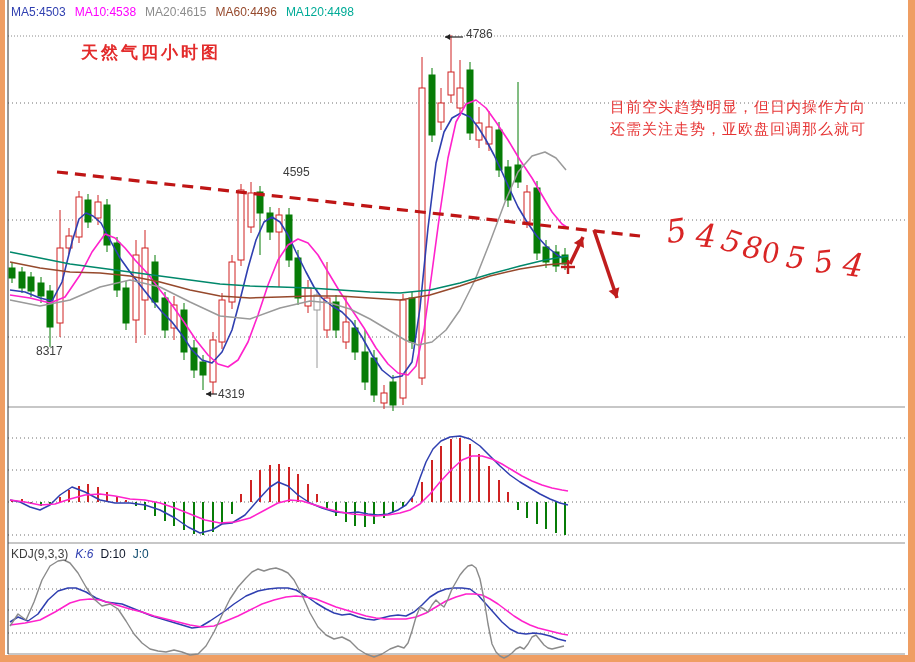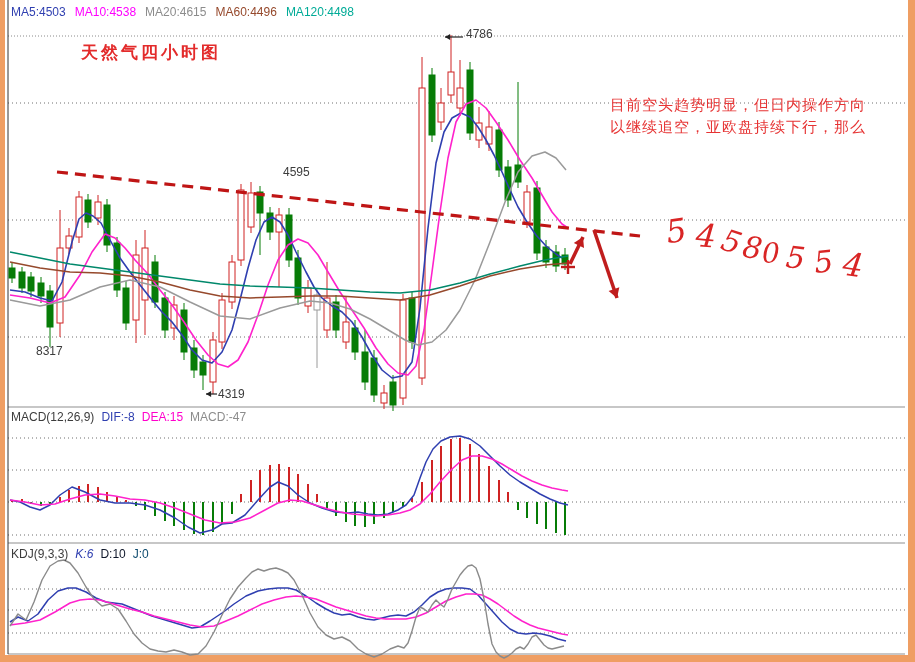--- a/index.html
+++ b/index.html
@@ -3,21 +3,21 @@
 <meta charset="utf-8">
 <style>
   html,body{margin:0;padding:0;background:#d8d8d8;font-family:"Liberation Sans",sans-serif;}
   .frame{position:relative;width:915px;height:662px;background:#ef9e63;overflow:hidden;}
   .paper{position:absolute;left:5px;top:0;width:903px;height:655px;background:#ffffff;}
   svg.cv{position:absolute;left:0;top:0;z-index:1;}
   .lbl{position:absolute;z-index:3;white-space:nowrap;}
   .hdr{left:11px;top:5px;font-size:12px;font-weight:400;}
   .hdr span{margin-right:9px;}
   .ctitle{left:33px;top:41px;font-size:17px;font-weight:bold;letter-spacing:3px;margin-left:48px;}
-  .annot{left:610px;top:96px;width:300px;font-size:15px;line-height:22px;letter-spacing:1px;white-space:normal;font-family:Liberation Mono, monospace;}
+  .annot{left:610px;top:96px;width:300px;font-size:15px;line-height:22px;letter-spacing:1px;white-space:normal;}
   .plabel{font-size:12px;color:#3c3c3c;}
   .indlbl{font-size:12px;}
   .indlbl span{margin-right:7px;}
   .hwdigit{position:absolute;z-index:3;font-family:"DejaVu Serif",serif;font-style:italic;font-weight:400;}
 </style>
 </head>
 <body>
 
 <div class="frame">
   <div class="paper"></div>
@@ -239,39 +239,36 @@
     </svg>
 
   <div class="lbl hdr">
     <span style="color: rgb(47, 63, 176);">MA5:4503</span><span style="color: rgb(255, 0, 255);">MA10:4538</span><span style="color: rgb(140, 140, 140);">MA20:4615</span><span style="color: rgb(150, 73, 44);">MA60:4496</span><span style="color: rgb(0, 171, 151);">MA120:4498</span>
   </div>
 
   <div class="lbl ctitle" style="color: rgb(227, 43, 43);">天然气四小时图</div>
 
   <div class="lbl annot" style="color: rgb(230, 52, 52);">
     <div>目前空头趋势明显，但日内操作方向</div>
-    <div>以继续追空，亚欧盘持续下行，那么</div>
+    <div>还需关注走势，亚欧盘回调那么就可</div>
   </div>
 
   <div id="hw">
       <span class="hwdigit" style="left: 666px; top: 212px; font-size: 32px; color: rgb(217, 37, 37); transform: rotate(-8deg);">5</span>
       <span class="hwdigit" style="left: 696px; top: 217px; font-size: 32px; color: rgb(217, 37, 37); transform: rotate(5deg);">4</span>
       <span class="hwdigit" style="left: 722px; top: 224px; font-size: 30px; color: rgb(217, 37, 37); transform: rotate(18deg);">5</span>
       <span class="hwdigit" style="left: 743px; top: 230px; font-size: 30px; color: rgb(217, 37, 37); transform: rotate(10deg);">8</span>
       <span class="hwdigit" style="left: 762px; top: 237px; font-size: 28px; color: rgb(217, 37, 37); transform: rotate(0deg);">0</span>
       <span class="hwdigit" style="left: 786px; top: 240px; font-size: 30px; color: rgb(217, 37, 37); transform: rotate(6deg);">5</span>
       <span class="hwdigit" style="left: 814px; top: 244px; font-size: 30px; color: rgb(217, 37, 37); transform: rotate(-6deg);">5</span>
       <span class="hwdigit" style="left: 843px; top: 246px; font-size: 32px; color: rgb(217, 37, 37); transform: rotate(8deg);">4</span>
     </div>
 
   <div class="lbl plabel" id="pl0" style="left: 466px; top: 27px;">4786</div>
   <div class="lbl plabel" id="pl1" style="left: 247px; top: 165px; margin-left: 36px;">4595</div>
   <div class="lbl plabel" id="pl2" style="left: 36px; top: 344px;">8317</div>
   <div class="lbl plabel" id="pl3" style="left: 218px; top: 387px;">4319</div>
 
-  <div class="lbl indlbl" style="left:11px;top:410px;">
-    <span style="color: rgb(60, 60, 60);">MACD(12,26,9)</span><span style="color: rgb(47, 63, 176);">DIF:-8</span><span style="color: rgb(255, 0, 204);">DEA:15</span><span style="color: rgb(140, 140, 140);">MACD:-47</span>
-  </div>
 
   <div class="lbl indlbl" style="left:11px;top:547px;">
     <span style="color: rgb(60, 60, 60);">KDJ(9,3,3)</span><span style="color: rgb(47, 63, 176); font-style: italic;">K:6</span><span style="color: #0f172a;">D:10</span><span style="color: #0c4a6e;">J:0</span>
   </div>
 </div>
 
 </body></html>

